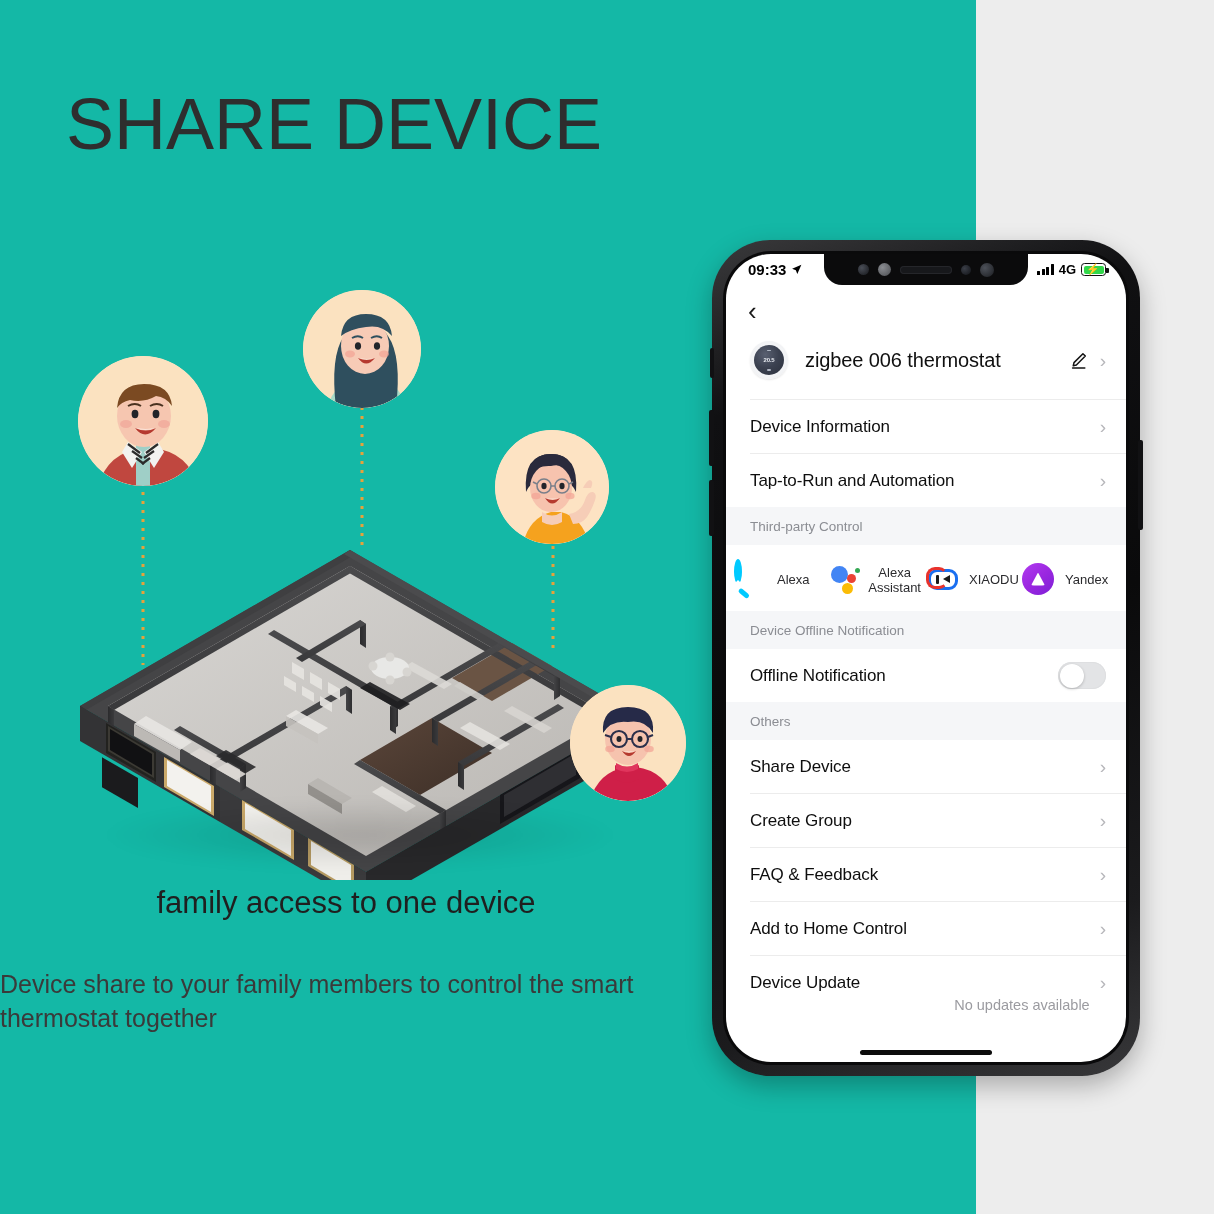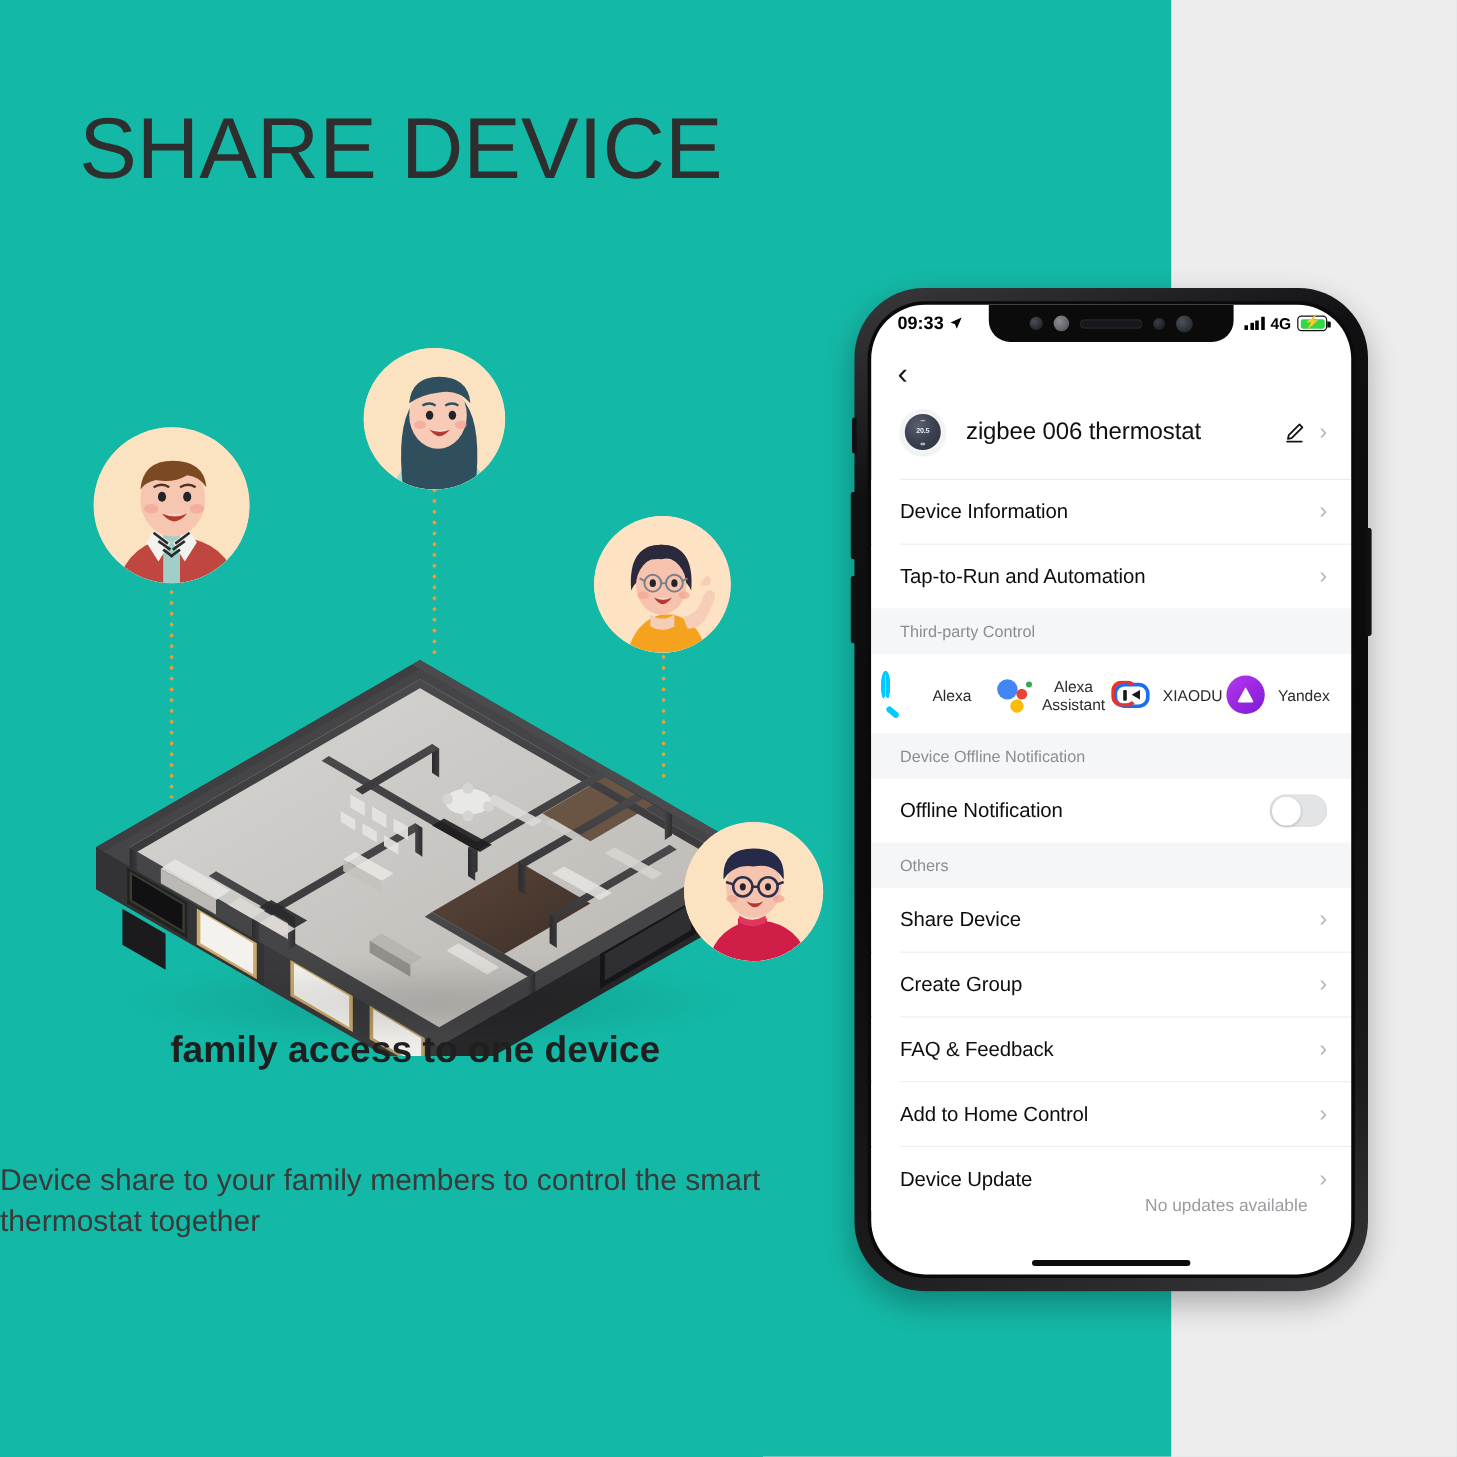--- a/index.html
+++ b/index.html
@@ -49,22 +49,22 @@
   
   .house { position:absolute; left:60px; top:250px; width:600px; height:370px; }
   .house .shadow {
     position:absolute; left:40px; top:290px; width:520px; height:70px;
     background: radial-gradient(ellipse at center, rgba(0,0,0,.14) 0%, rgba(0,0,0,0) 70%);
     filter: blur(6px);
   }
 
   
   .cap-title {
-    position: absolute; left: 0; width: 692px; top: 857px;
-    text-align: center; font-size: 31px; font-weight: 700; color: #1f1f1f;
+    position: absolute; left: 0; width: 692px; top: 885px;
+    text-align: center; font-size: 31px; font-weight: 400; color: #1f1f1f;
   }
   .cap-sub {
     position: absolute; left: 0; width: 692px; top: 968px;
     text-align: left; font-size: 25px; font-weight: 400; color: #3a3a3a;
     line-height: 1.34;
   }
 
   
   .phone {
     position: absolute; left: 712px; top: 240px;

